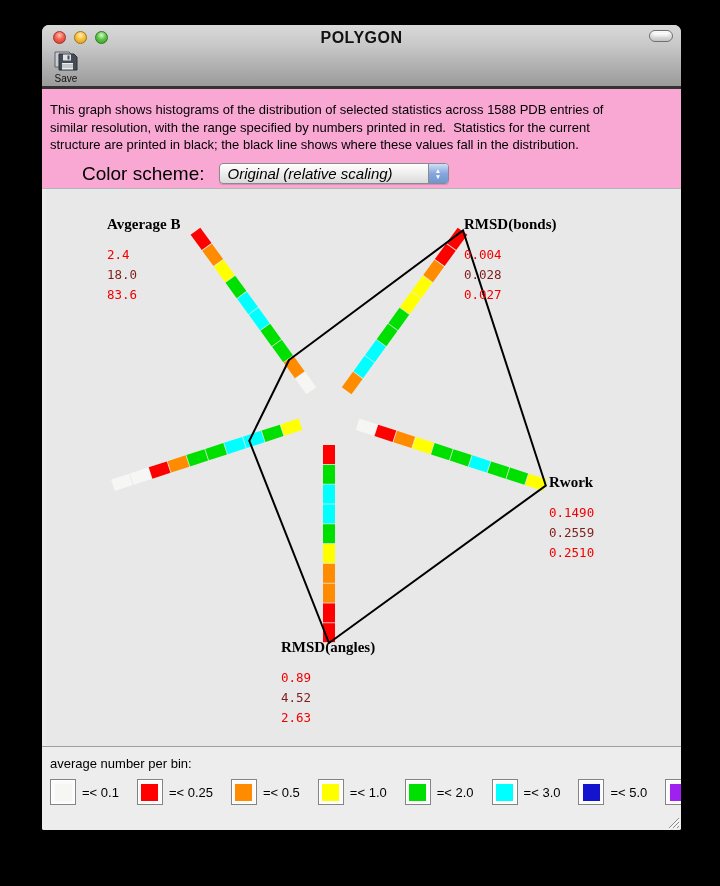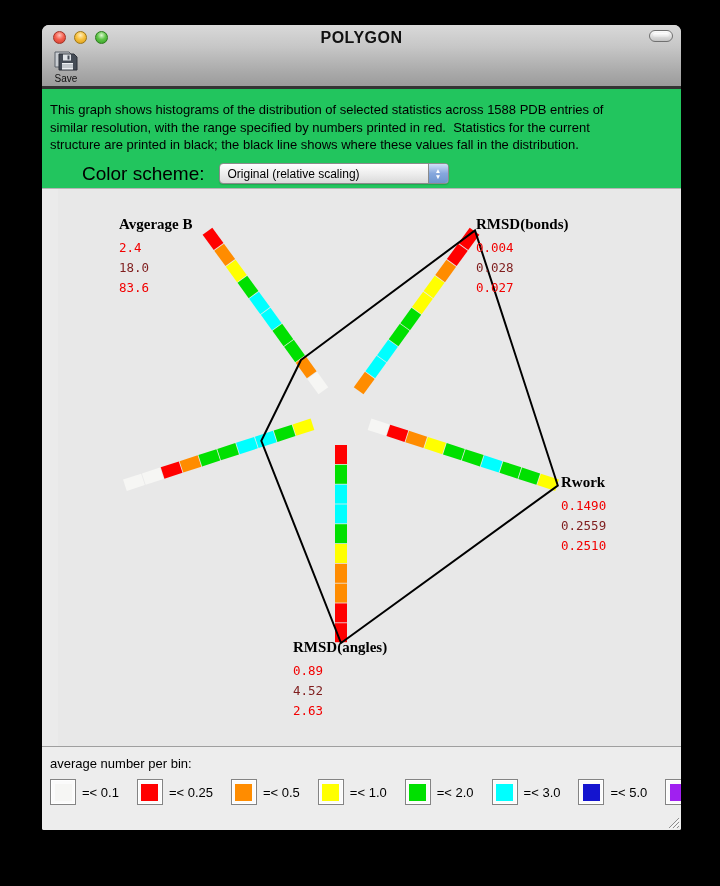--- a/index.html
+++ b/index.html
@@ -34,48 +34,48 @@
   .pill-button::after{content:"";position:absolute;left:3px;right:3px;top:2px;height:4px;border-radius:3px;background:linear-gradient(#fff,#e2e2e2);}
   .save-button{
     position:absolute;left:6px;top:24px;width:36px;height:36px;
     display:flex;flex-direction:column;align-items:center;cursor:default;
   }
   .save-button .icon{width:26px;height:23px;}
   .save-button .lbl{font-size:10px;color:#111;margin-top:1px;}
   
   .desc-panel{
     position:absolute;left:0;top:64px;width:100%;height:100px;box-sizing:border-box;
-    background:#22c55e;border-bottom:1px solid #b5b5b5;padding:12px 8px 0 8px;
+    background:#f9a8d4;border-bottom:1px solid #b5b5b5;padding:12px 8px 0 8px;
   }
   .desc-line{font-size:13px;line-height:17.5px;color:#000;white-space:pre-wrap;}
   .scheme-row{display:flex;align-items:center;margin-top:9px;}
   .scheme-label{font-size:19px;color:#000;margin-left:32px;}
   .popup{
     margin-left:14px;width:230px;height:21px;box-sizing:border-box;
     border:1px solid #8b8b8b;border-radius:4px;
     background:linear-gradient(#ffffff,#ececec 55%,#dadada);
     display:flex;align-items:center;position:relative;
     box-shadow:0 1px 1px rgba(0,0,0,.15);
   }
-  .popup-value{font-size:12px;color:#000;padding-left:8px;flex:1;white-space:nowrap;overflow:hidden;}
+  .popup-value{font-size:15px;color:#000;padding-left:8px;flex:1;white-space:nowrap;overflow:hidden;font-style:italic;}
   .popup-stepper{
     width:19px;height:19px;border-radius:0 3px 3px 0;border-left:1px solid #8b8b8b;
     background:linear-gradient(#cfe0f7,#86a7dd 50%,#6f96cf);
     display:flex;flex-direction:column;align-items:center;justify-content:center;
     color:#fff;font-size:6.5px;line-height:5.5px;
   }
   
   .plot-panel{
-    position:absolute;left:16px;top:164px;width:642px;height:557px;
+    position:absolute;left:4px;top:164px;width:642px;height:557px;
     background:#e8e8e8;
   }
   .plot-panel svg{position:absolute;left:0;top:0;}
   .axis-label{position:absolute;}
   .axis-title{font-family:"Liberation Serif",serif;font-weight:bold;font-size:15px;color:#000;white-space:nowrap;}
-  .axis-vals{font-family:"DejaVu Sans Mono",monospace;font-size:12.5px;line-height:20px;margin-top:5px;}
+  .axis-vals{font-family:"DejaVu Sans Mono",monospace;font-size:12.5px;line-height:20px;margin-top:12px;}
   .v-red{color:#f20000;}
   .v-black{color:#7f1d1d;}
   .pos-avgb{left:61px;top:27px;}
   .pos-bonds{left:418px;top:27px;}
   .pos-rfree{left:11px;top:285px;}
   .pos-rwork{left:503px;top:285px;}
   .pos-angles{left:235px;top:450px;}
   
   .legend-panel{
     position:absolute;left:0;top:721px;width:100%;height:84px;box-sizing:border-box;

